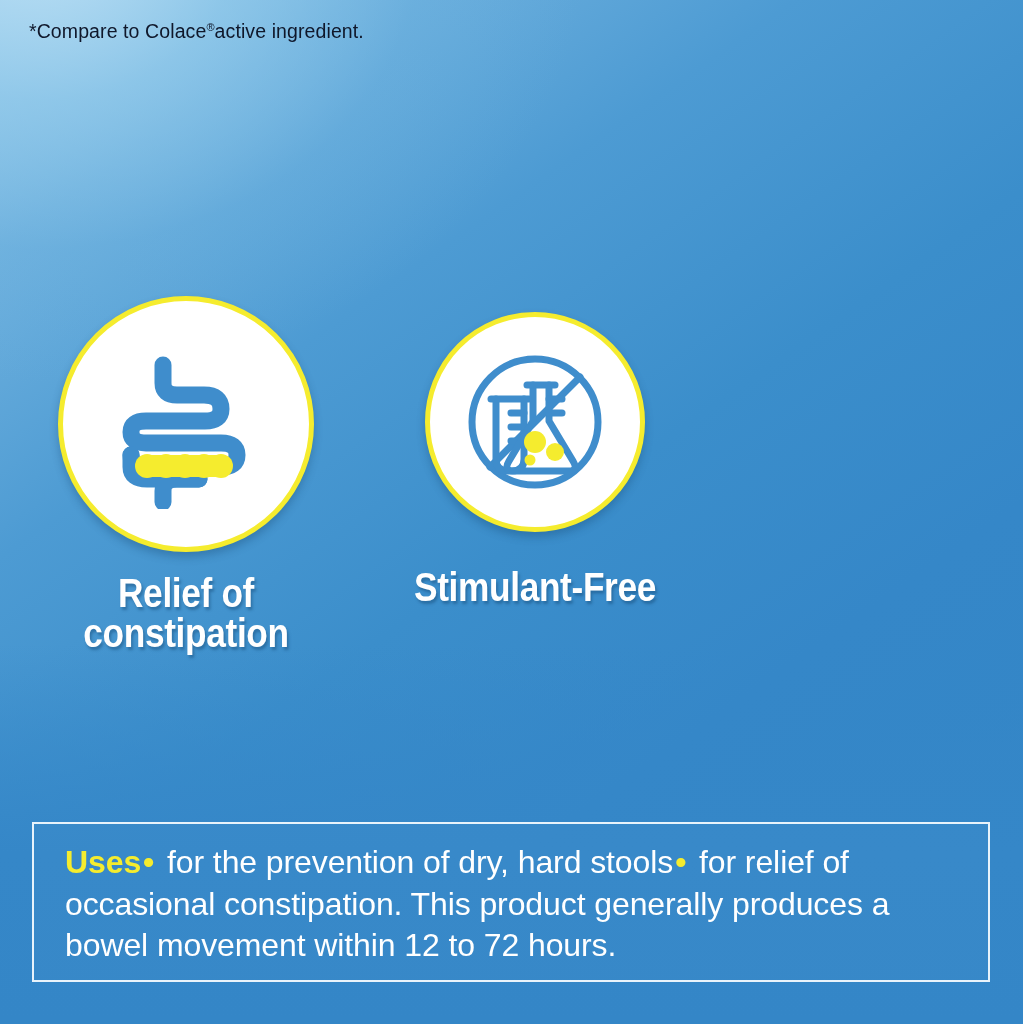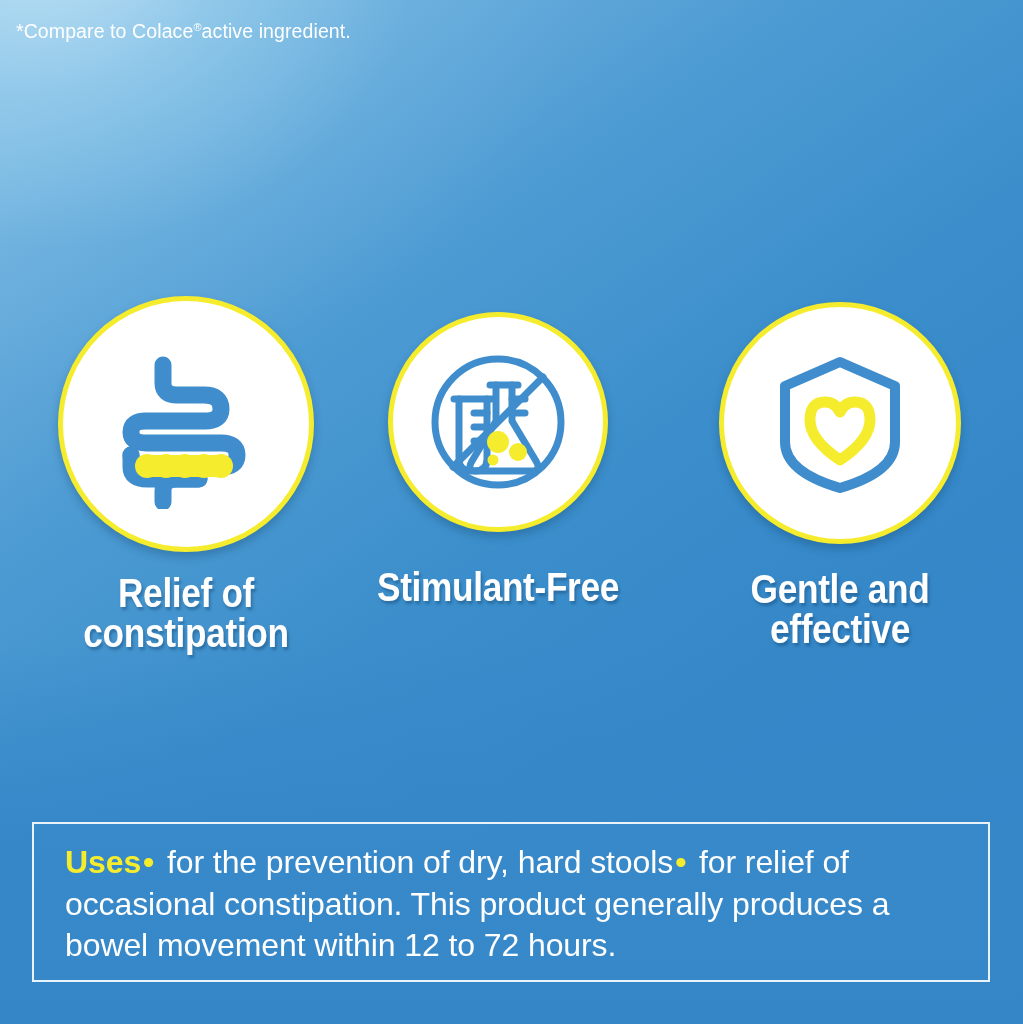--- a/index.html
+++ b/index.html
@@ -34,26 +34,26 @@
   .bg-flat-bottom {
     position: absolute;
     left: 0; right: 0; bottom: 0;
     height: 380px;
     background: linear-gradient(180deg, rgba(53,135,200,0) 0%, #3587c8 55%, #3486c7 100%);
   }
 
   
   .footnote {
     position: absolute;
-    left: 16px;
+    left: 29px;
     top: 20px;
     font-size: 19.5px;
     line-height: 1.2;
     letter-spacing: 0.1px;
-    color: #ffffff;
+    color: #0f172a;
     white-space: nowrap;
   }
   .footnote .reg {
     font-size: 11px;
     vertical-align: super;
     line-height: 0;
   }
 
   
   .benefits {
@@ -62,21 +62,21 @@
     top: 296px;
     width: 915px;
     height: 400px;
   }
   .benefit {
     position: absolute;
     top: 0;
     text-align: center;
   }
   .benefit-1 { left: 40px;  width: 292px; }
-  .benefit-2 { left: 348px; width: 300px; }
+  .benefit-2 { left: 385px; width: 300px; }
   .benefit-3 { left: 690px; width: 300px; }
 
   .circle-wrap {
     position: relative;
     margin: 0 auto;
     border-radius: 50%;
     background: #ffffff;
     box-shadow: 0 5px 9px rgba(16,60,100,0.30);
   }
   .circle-1 { width: 246px; height: 246px; border: 5px solid #f5ec2e; }
@@ -197,32 +197,20 @@
             <circle cx="105" cy="115" r="9"></circle>
             <circle cx="80" cy="123" r="5.5"></circle>
           </g>
         </svg>
       </div>
       <div class="benefit-label">
         <div>Stimulant-Free</div>
       </div>
     </div>
 
-    <div class="benefit benefit-3">
-      <div class="circle-wrap circle-3">
-        <svg width="170" height="170" viewBox="0 0 170 170">
-          <path d="M85 24 L140 48 L140 104 Q140 134 85 150 Q30 134 30 104 L30 48 Z" fill="none" stroke="#3f8dcc" stroke-width="10" stroke-linecap="round" stroke-linejoin="round"></path>
-          <path d="M85 122 Q55 102 55 82 Q55 64 70 64 Q80 64 85 74 Q90 64 100 64 Q115 64 115 82 Q115 102 85 122 Z" fill="none" stroke="#f5ec2e" stroke-width="11" stroke-linecap="round" stroke-linejoin="round"></path>
-        </svg>
-      </div>
-      <div class="benefit-label">
-        <div>Gentle and</div>
-        <div>effective</div>
-      </div>
-    </div>
 
   </div>
 
   <div class="uses-box">
     <div class="uses-text"><span class="uses-head">Uses</span><span class="bullet">•</span> <span>for the prevention of dry, hard stools</span><span class="bullet">•</span> <span>for relief of occasional constipation. This product generally produces a bowel movement within 12 to 72 hours.</span></div>
   </div>
 
 </div>
 
 </body></html>

